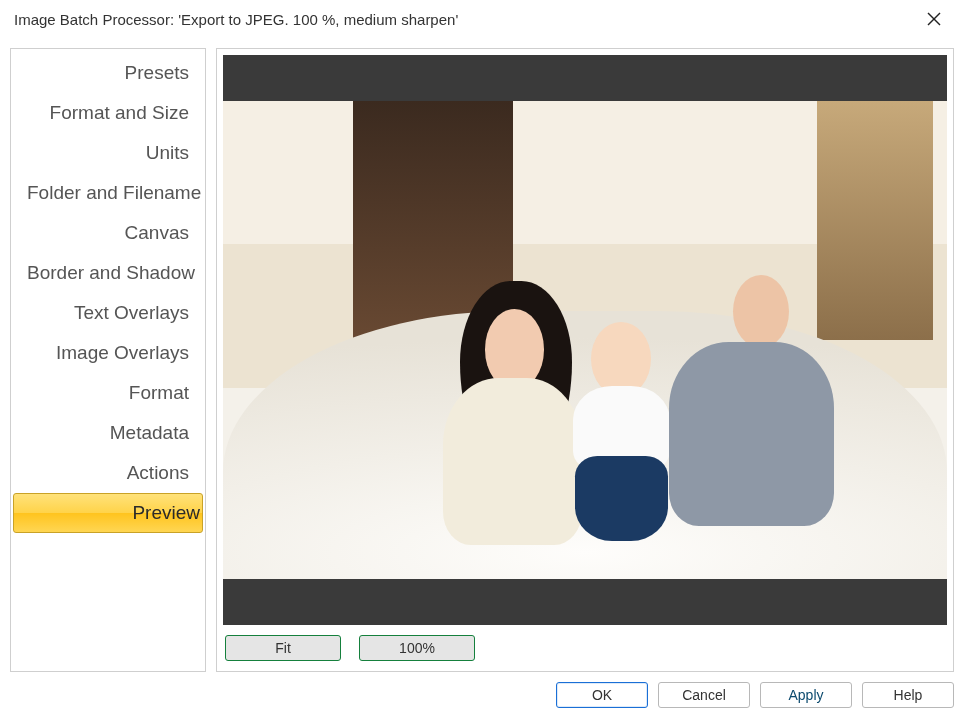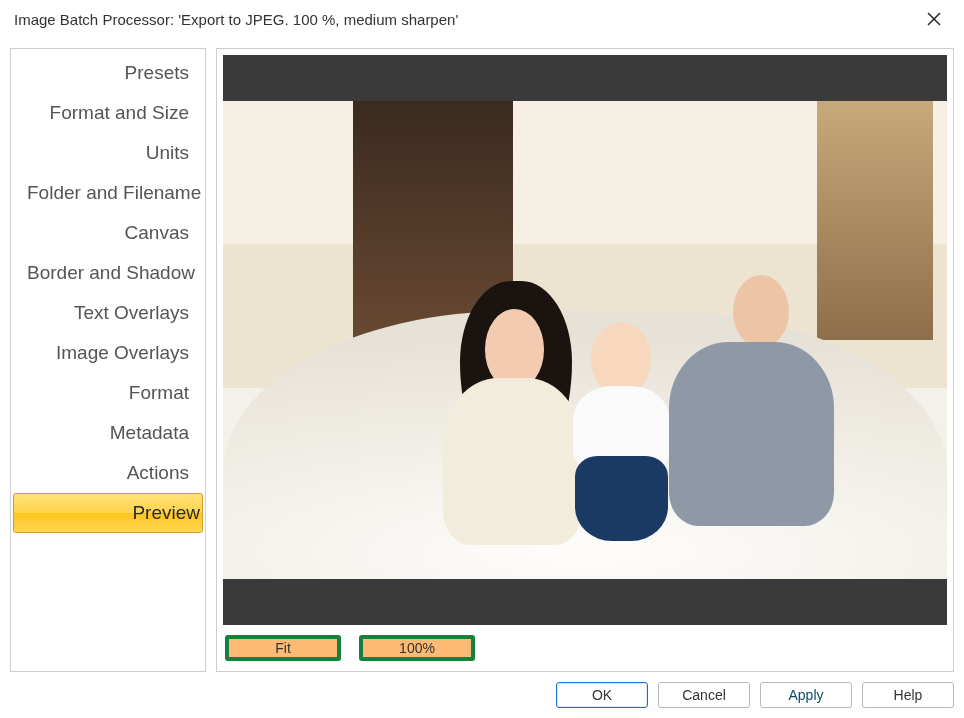--- a/index.html
+++ b/index.html
@@ -148,23 +148,23 @@
       background:#8e98a6; border-radius:36% 36% 18% 18%;
     }
     .zoom-buttons {
       display: flex;
       gap: 18px;
       padding: 10px 2px 4px 2px;
     }
     .zoom-btn {
       width: 116px;
       height: 26px;
-      border: 4px solid #15803d;
+      border: 1px solid #15803d;
       border-radius: 3px;
-      background: #fdba74;
+      background: #e5e5e5;
       display: flex;
       align-items: center;
       justify-content: center;
       font-size: 14px;
       color: #333;
       cursor: pointer;
     }
     .footer {
       display: flex;
       justify-content: flex-end;

